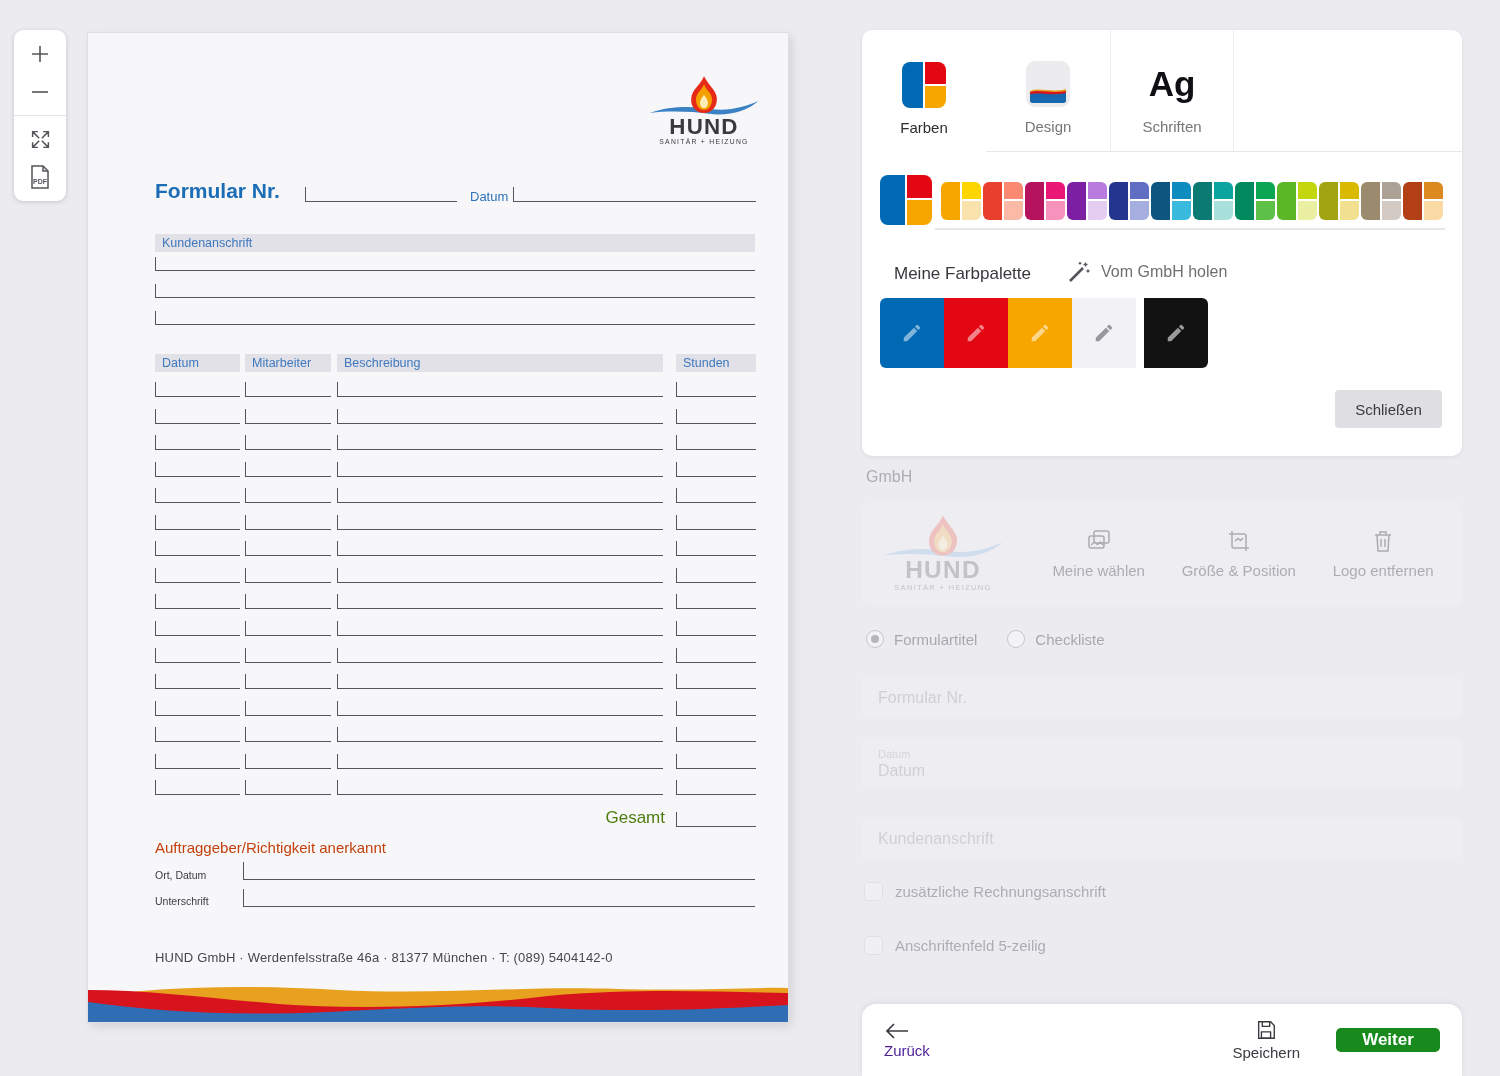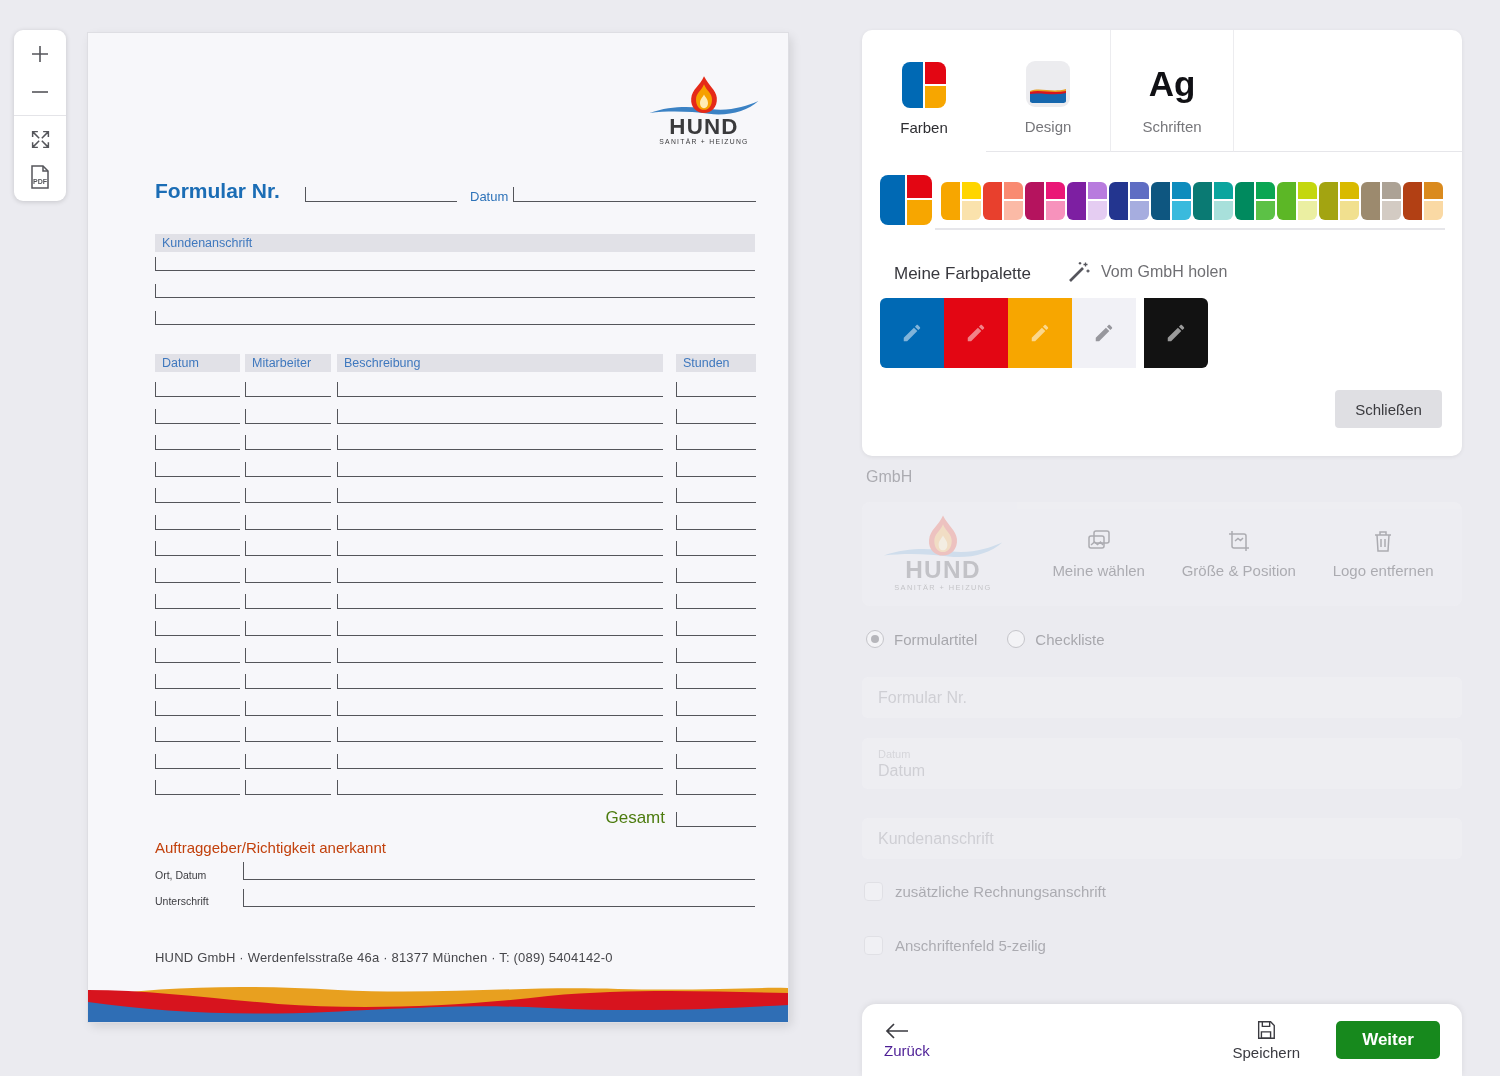--- a/index.html
+++ b/index.html
@@ -88,21 +88,21 @@
     padding-left:16px;color:#A9A9AF;font-size:16px;display:flex;flex-direction:column;justify-content:center;}
   .field .label-sm{font-size:11px;color:#B9B9BD;margin-bottom:2px;}
   .checkbox{position:absolute;left:864px;display:flex;align-items:center;gap:12px;font-size:15px;color:#55555C;cursor:pointer;}
   .checkbox .cb{width:19px;height:19px;border-radius:4px;border:1.6px solid #D2D2D8;background:#F7F7FA;box-sizing:border-box;}
   
   .bottombar{position:absolute;left:862px;top:1004px;width:600px;height:72px;background:#fff;
     border-radius:14px 14px 0 0;box-shadow:0 -1px 6px rgba(0,0,0,.08);
     display:flex;align-items:center;box-sizing:border-box;padding:0 22px;}
   .bb-back{display:flex;flex-direction:column;align-items:flex-start;gap:1px;color:#4c1d95;font-size:15px;cursor:pointer;}
   .bb-save{display:flex;flex-direction:column;align-items:center;gap:3px;color:#3A3A40;font-size:15px;cursor:pointer;margin-left:auto;}
-  .weiter-btn{width:104px;height:38px;margin-left:36px;border:none;border-radius:5px;
+  .weiter-btn{width:104px;height:24px;margin-left:36px;border:none;border-radius:5px;
     color:#fff;font-size:17px;font-weight:bold;font-family:inherit;cursor:pointer;}
   svg{display:block;}
 </style>
 </head>
 <body>
 
 <div class="tools">
   <div class="tool-btn">
     <svg width="22" height="22" viewBox="0 0 22 22">
         <path d="M11 3v16M3 11h16" stroke="#55565B" stroke-width="1.6" fill="none"></path>

